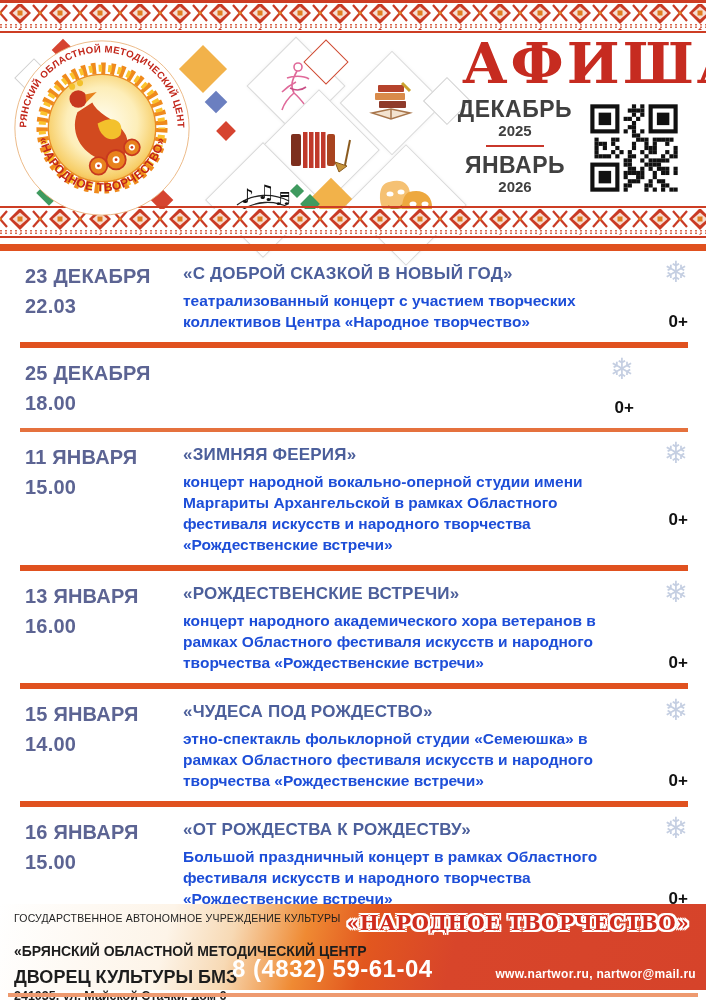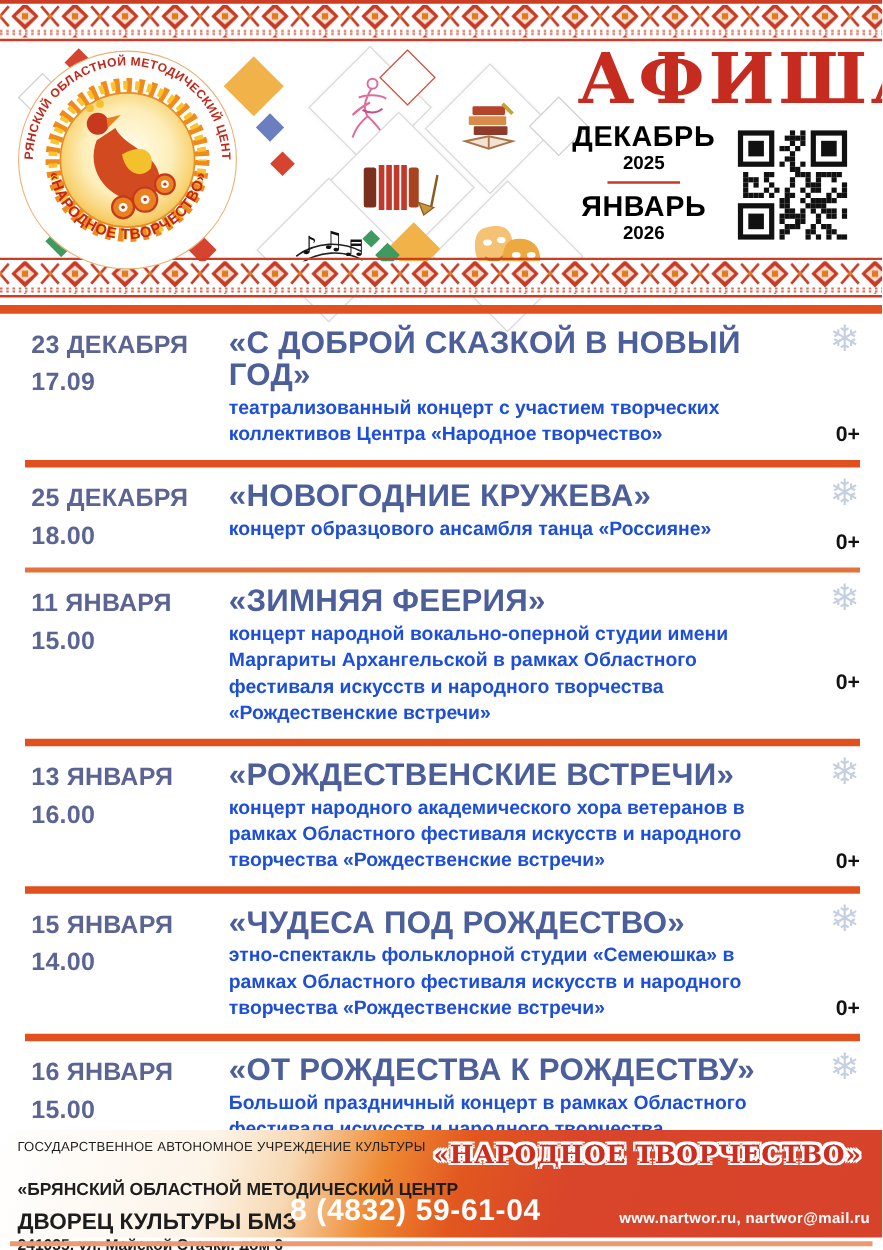--- a/index.html
+++ b/index.html
@@ -18,33 +18,33 @@
 
   .tile{position:absolute;background:#fff;border:1px solid #d9d9d9;transform:rotate(45deg);
         display:flex;align-items:center;justify-content:center;box-shadow:0 0 4px rgba(0,0,0,.05);}
   .tile>span{transform:rotate(-45deg);display:flex;align-items:center;justify-content:center;}
   .diamond{position:absolute;transform:rotate(45deg);}
   .d-outline-gray{background:#fff;border:1px solid #d0d0d0;}
 
   .afisha-title{position:absolute;left:462px;top:0px;width:236px;text-align:center;
         font-family:"DejaVu Serif",serif;font-weight:bold;font-size:56px;line-height:58px;
         color:#c62b20;letter-spacing:3px;}
-  .period{position:absolute;left:452px;top:62px;width:126px;text-align:center;color:#000000;}
+  .period{position:absolute;left:452px;top:62px;width:126px;text-align:center;color:#404040;}
   .period .m{font-size:23px;font-weight:800;letter-spacing:.5px;line-height:26px;}
   .period .y{font-size:15px;font-weight:800;line-height:18px;}
   .period .line{width:58px;height:2px;background:#c9372b;margin:5px auto;}
   .qr{position:absolute;left:582px;top:62px;width:104px;height:104px;}
 
   
   .events{position:absolute;left:0;top:244px;width:706px;height:660px;overflow:hidden;}
   .top-bar{height:7px;background:#e0511f;}
   .event{position:relative;display:grid;grid-template-columns:158px 1fr 54px;
          padding:10px 18px 10px 25px;}
   .ev-left{color:#5c6493;font-weight:800;font-size:20px;line-height:30px;letter-spacing:.2px;}
-  .ev-title{color:#4c5f9b;font-weight:800;font-size:25px;line-height:26px;letter-spacing:.2px;margin-bottom:3px;}
+  .ev-title{color:#4c5f9b;font-weight:800;font-size:17px;line-height:26px;letter-spacing:.2px;margin-bottom:3px;}
   .ev-desc{color:#1d4ed8;font-weight:700;font-size:15.5px;line-height:21px;max-width:500px;}
   .ev-right{position:relative;display:flex;flex-direction:column;align-items:flex-end;justify-content:space-between;}
   .snow{font-size:29px;line-height:30px;color:#c5cfe2;margin-top:-4px;}
   .age{font-size:17px;font-weight:800;color:#111;line-height:20px;}
   .age.raised{margin-bottom:25px;}
   .ev-div{height:6px;background:#e0511f;margin:0 18px 0 20px;}
   .ev-div.light{height:4px;background:#e5713d;}
 
   
   .footer{position:absolute;left:0;top:904px;width:706px;height:86px;
@@ -360,41 +360,37 @@
     <rect x="0" y="3" width="706" height="26" fill="url(#orn)"></rect>
     <rect x="0" y="30" width="706" height="2" fill="#cd3d24"></rect>
   </svg>
 
   <div class="events">
     <div class="top-bar"></div>
 
     <div class="event">
       <div class="ev-left">
         <div>23 ДЕКАБРЯ</div>
-        <div>17.09</div>
+        <div>22.03</div>
       </div>
       <div>
         <div class="ev-title">«С ДОБРОЙ СКАЗКОЙ В НОВЫЙ ГОД»</div>
         <div class="ev-desc">театрализованный концерт с участием творческих коллективов Центра «Народное творчество»</div>
       </div>
       <div class="ev-right">
         <span class="snow">❄</span>
         <span class="age">0+</span>
       </div>
     </div>
     <div class="ev-div"></div>
 
     <div class="event">
       <div class="ev-left">
         <div>25 ДЕКАБРЯ</div>
         <div>18.00</div>
-      </div>
-      <div>
-        <div class="ev-title">«НОВОГОДНИЕ КРУЖЕВА»</div>
-        <div class="ev-desc">концерт образцового ансамбля танца «Россияне»</div>
       </div>
       <div class="ev-right">
         <span class="snow">❄</span>
         <span class="age">0+</span>
       </div>
     </div>
     <div class="ev-div light"></div>
 
     <div class="event">
       <div class="ev-left">

